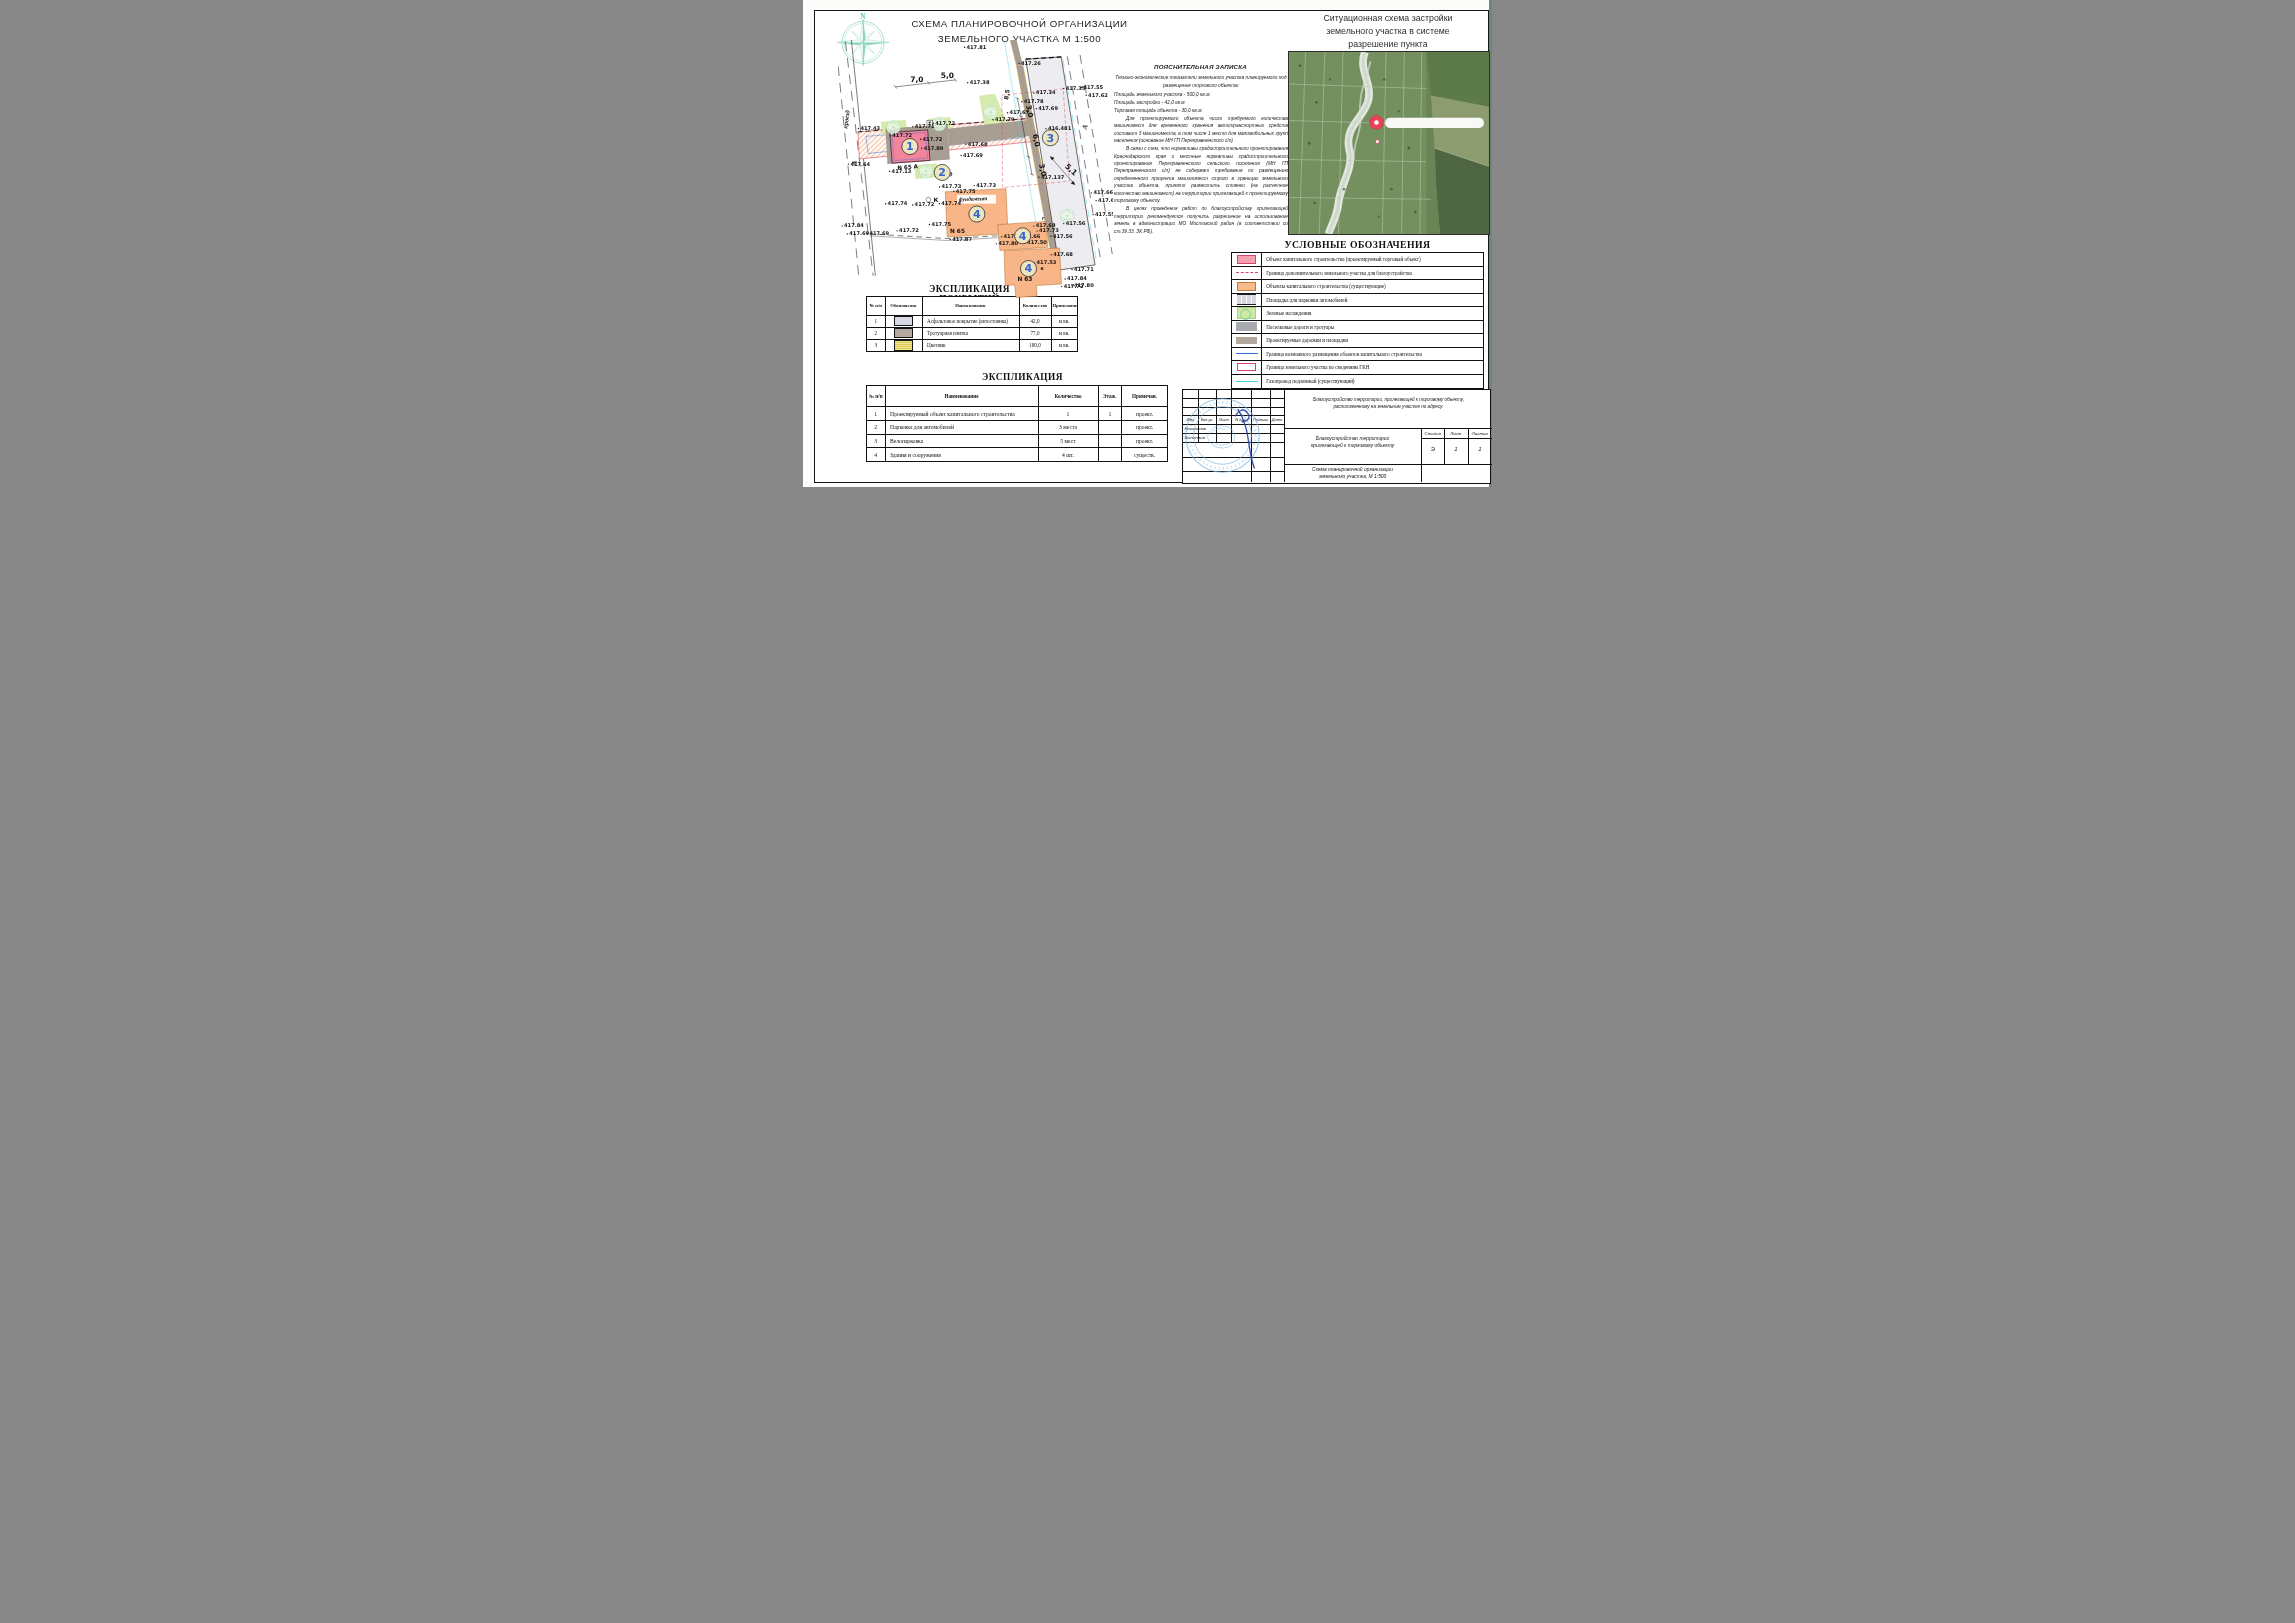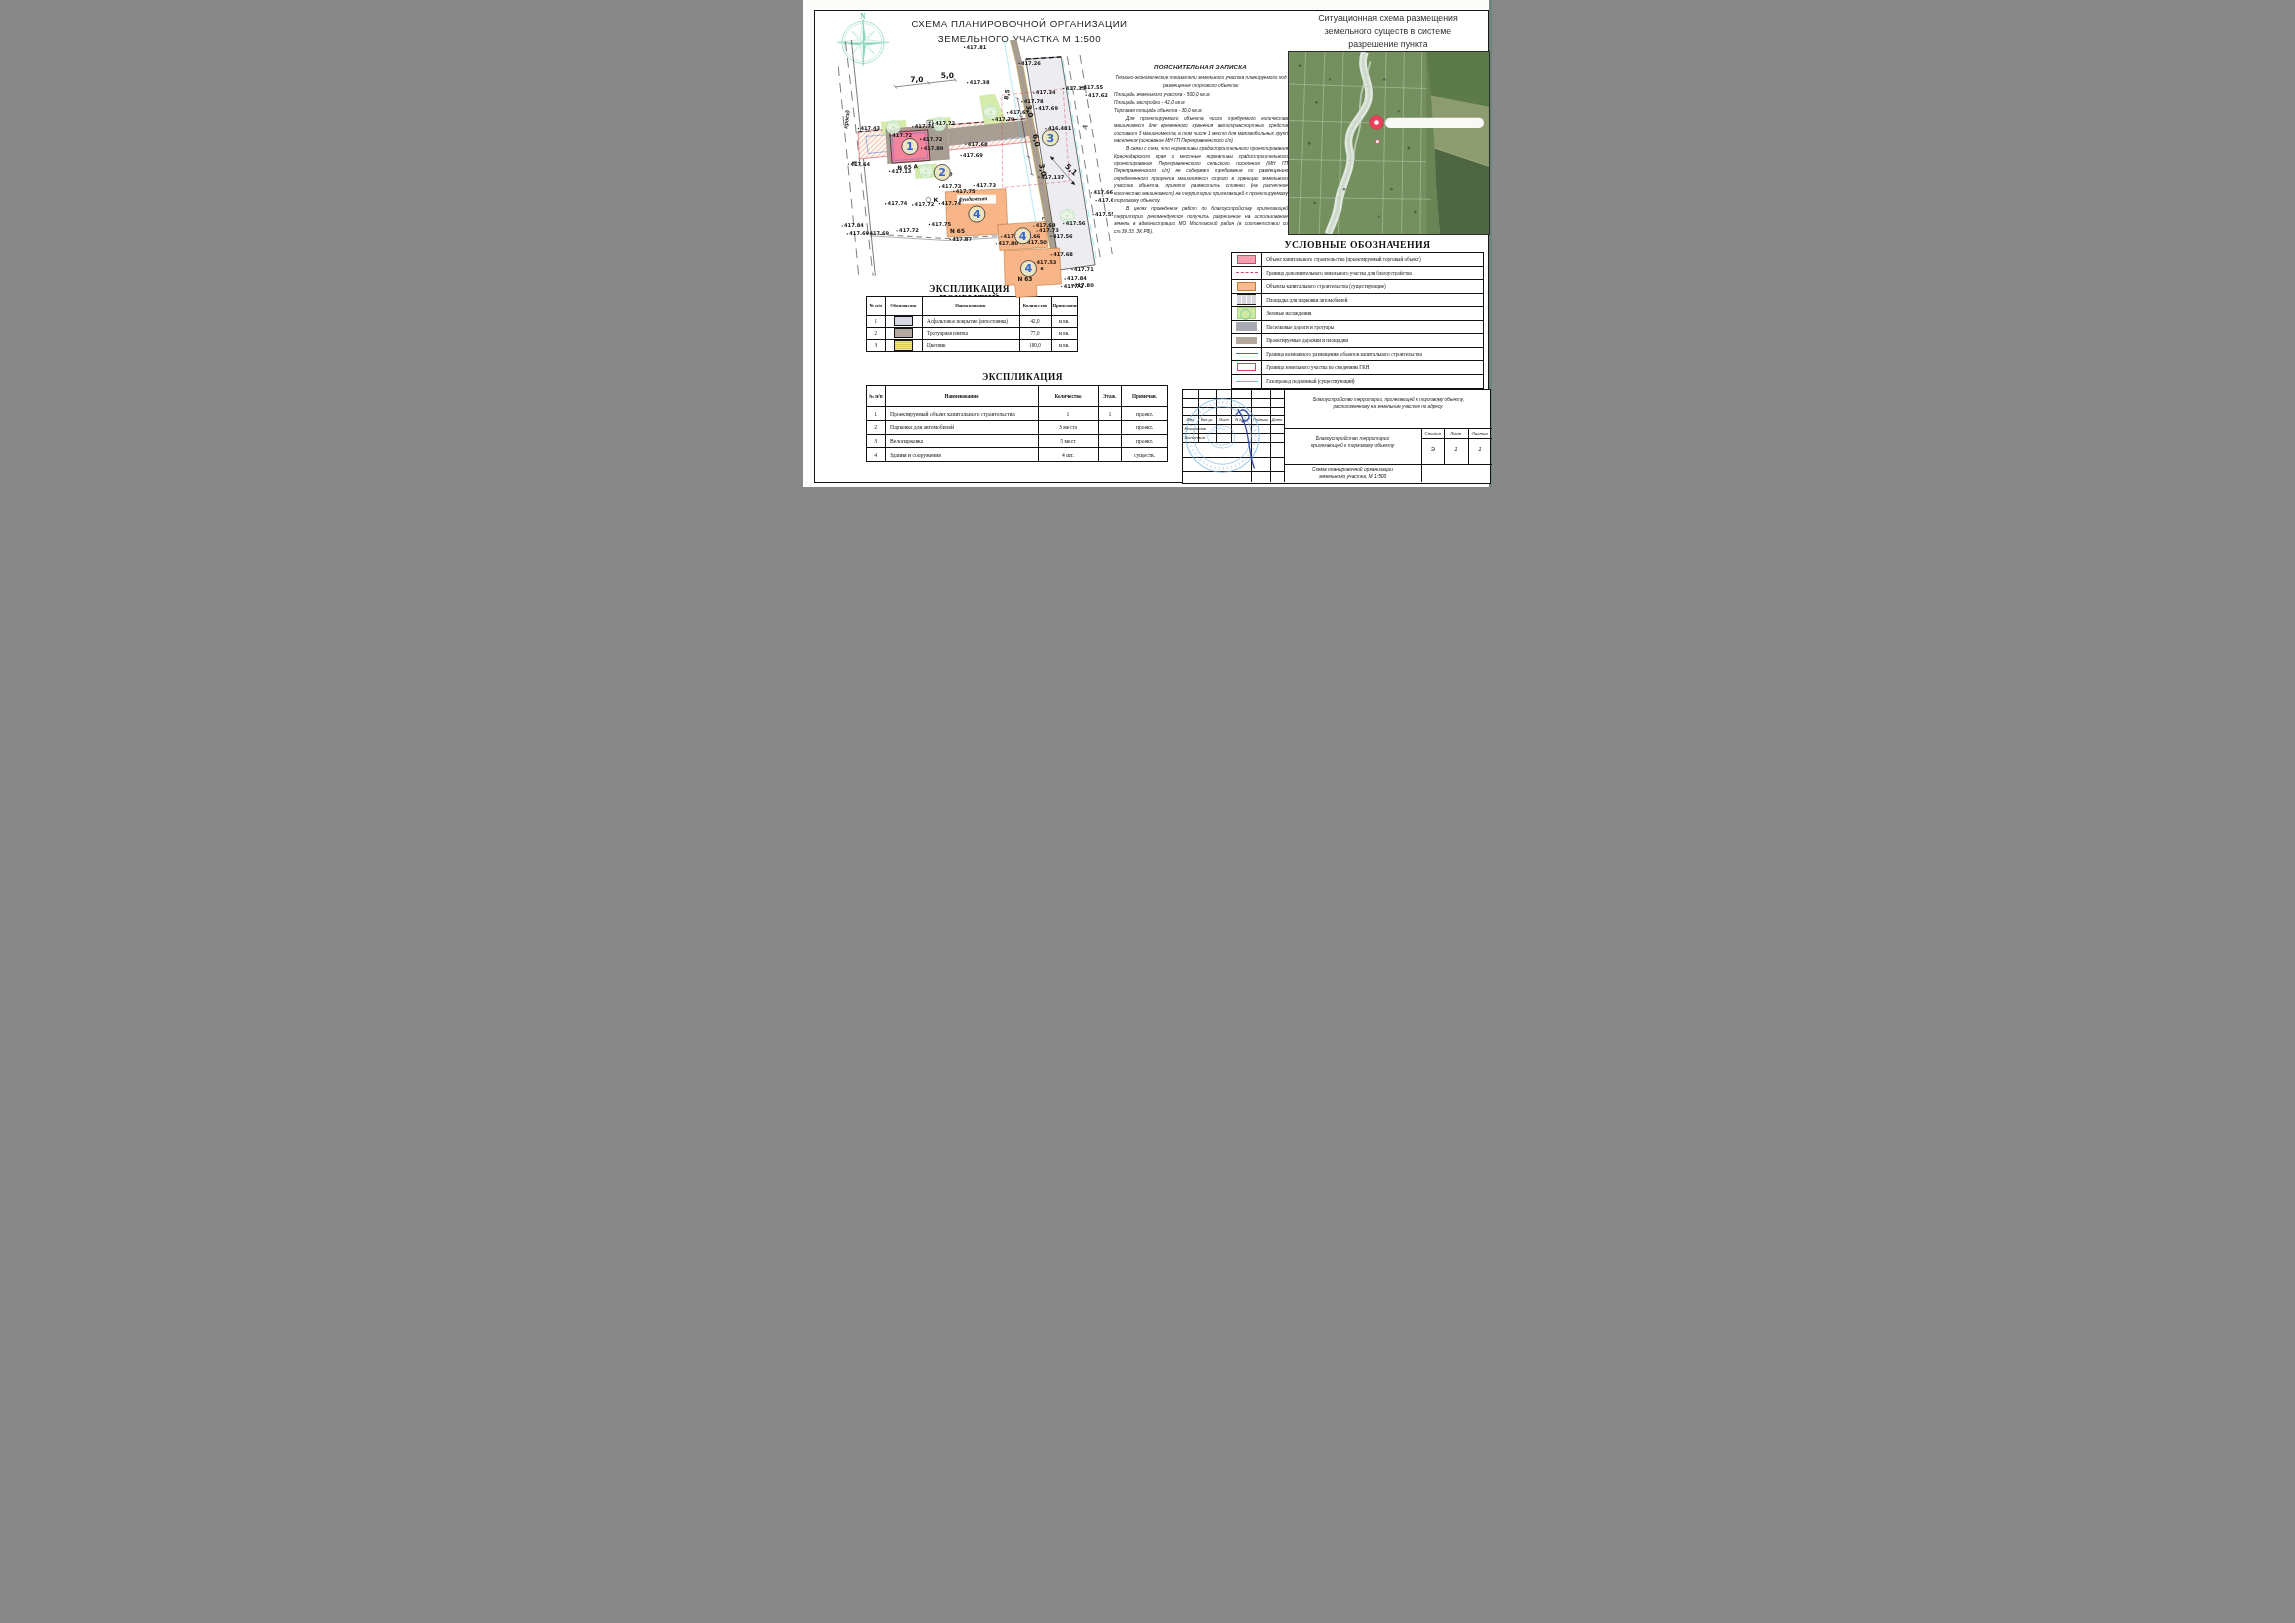--- a/index.html
+++ b/index.html
@@ -119,22 +119,22 @@
       </g>
     </g>
   </svg>
 
   <div class="abs plan-title t-center">
     <div>СХЕМА ПЛАНИРОВОЧНОЙ ОРГАНИЗАЦИИ</div>
     <div>ЗЕМЕЛЬНОГО УЧАСТКА М 1:500</div>
   </div>
 
   <div class="abs situ-title t-center">
-    <div>Ситуационная схема размещения</div>
-    <div>земельного существ в системе</div>
+    <div>Ситуационная схема застройки</div>
+    <div>земельного участка в системе</div>
     <div>разрешение пункта</div>
   </div>
 
   <div class="abs" style="left:485px;top:51px;width:202px;height:184px;border:0.9px solid #2b2b2b;box-sizing:border-box">
     <svg viewBox="0 0 437 398" style="width:100%;height:100%;display:block">
       <rect width="437" height="398" fill="#74905f"></rect>
       <g>
         <polygon points="300,0 437,0 437,120 310,95" fill="#5d7a4b"></polygon>
         <polygon points="310,95 437,120 437,250 318,210" fill="#8d9c6e"></polygon>
         <polygon points="318,210 437,250 437,398 330,398 322,300" fill="#4e6742"></polygon>

